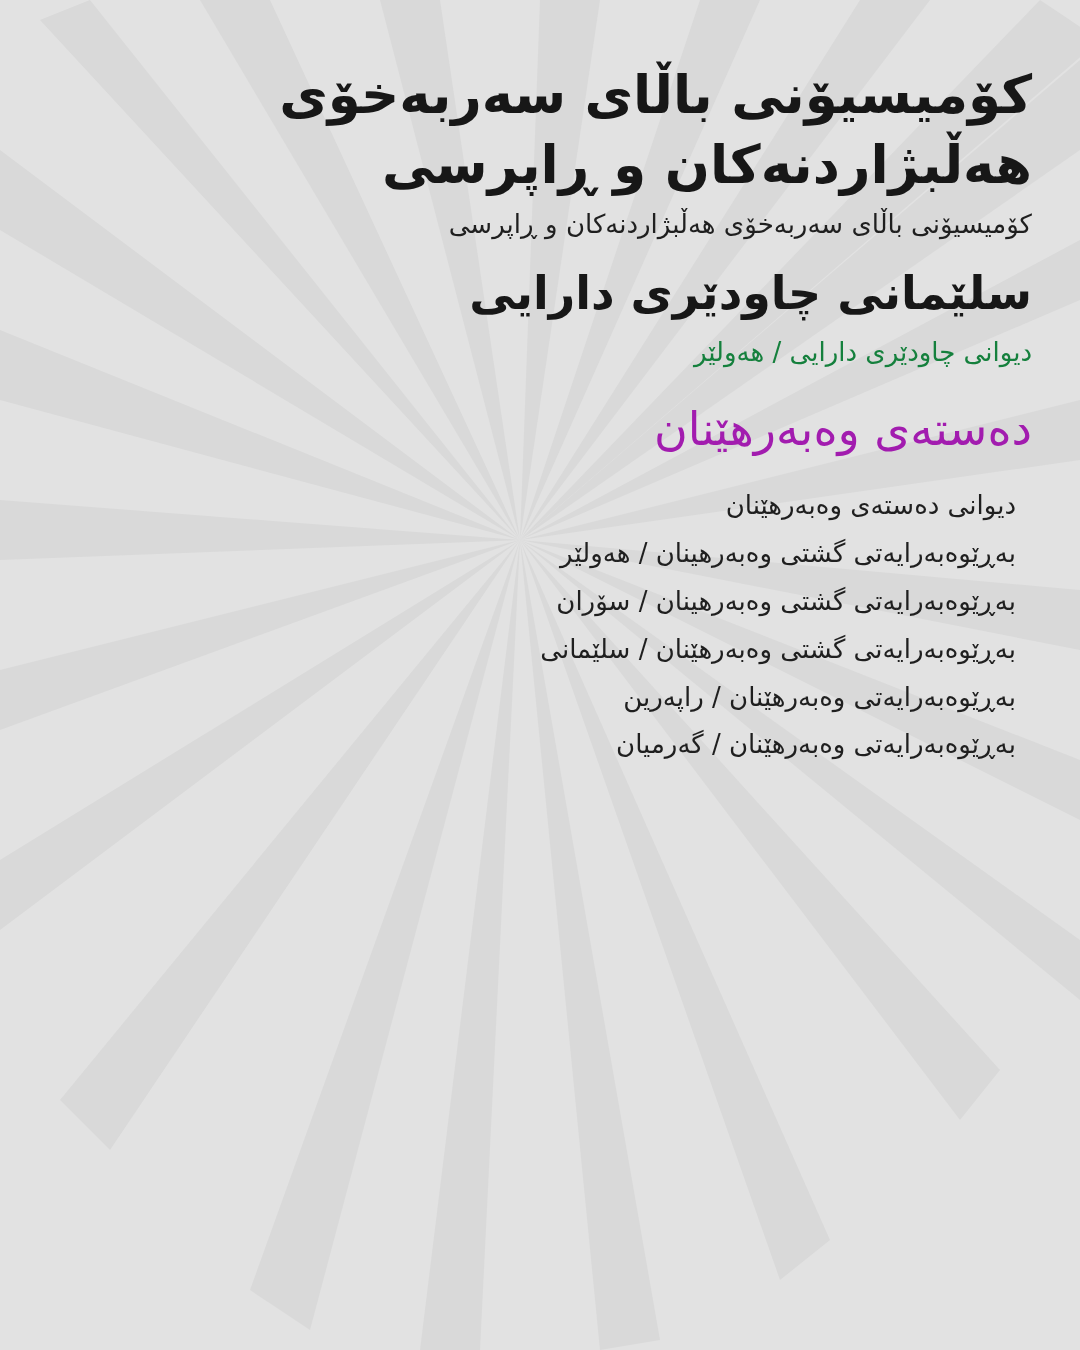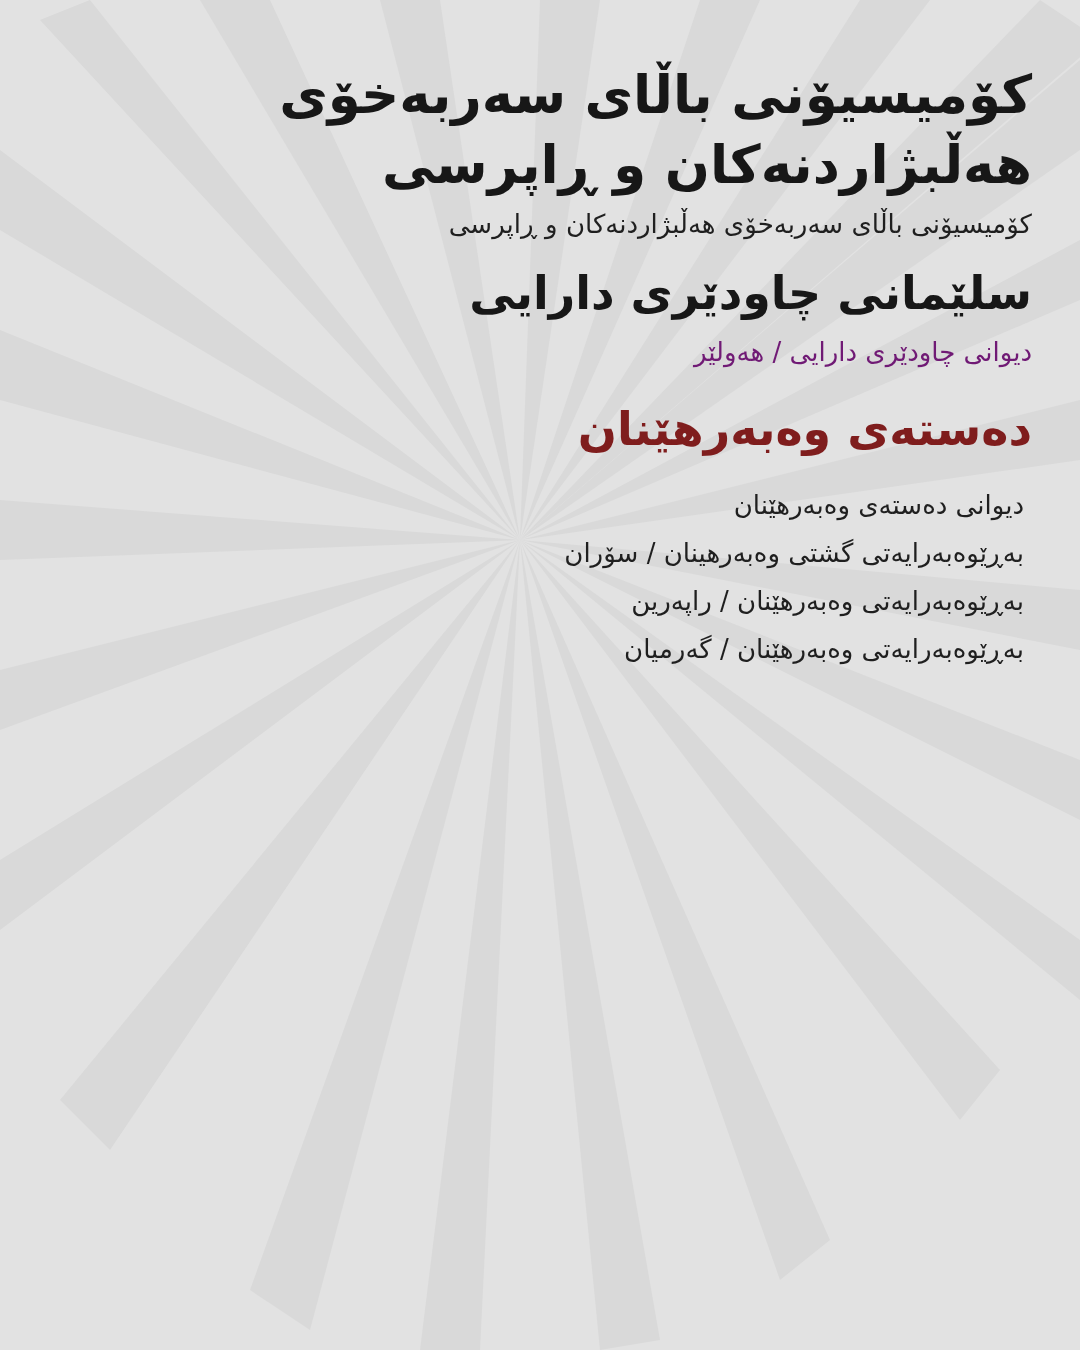--- a/index.html
+++ b/index.html
@@ -58,34 +58,34 @@
     line-height: 1.3;
     margin: 0 0 10px 0;
     color: #171717;
   }
 
   .dept-sub {
     font-size: 26px;
     font-weight: normal;
     line-height: 1.4;
     margin: 0 0 30px 0;
-    color: #701a75;
+    color: #15803d;
   }
 
   .unit-title {
     font-size: 46px;
-    font-weight: bold;
+    font-weight: normal;
     line-height: 1.3;
     margin: 0 0 22px 0;
-    color: #7f1d1d;
+    color: #a21caf;
   }
 
   .unit-list {
     list-style: none;
-    margin: 8px;
+    margin: 16px;
     padding: 0;
   }
 
   .unit-list li {
     font-size: 26px;
     line-height: 1.84;
     color: #1f1f1f;
   }
 </style>
 </head>
@@ -127,18 +127,20 @@
   <p class="org-sub">کۆمیسیۆنی باڵای سەربەخۆی هەڵبژاردنەکان و ڕاپرسی</p>
 
   <h2 class="dept-title">سلێمانی چاودێری دارایی</h2>
 
   <p class="dept-sub">دیوانی چاودێری دارایی / هەولێر</p>
 
   <h2 class="unit-title">دەستەی وەبەرهێنان</h2>
 
   <ul class="unit-list">
     <li>دیوانی دەستەی وەبەرهێنان</li>
+    <li>بەڕێوەبەرایەتی گشتی وەبەرهینان / هەولێر</li>
     <li>بەڕێوەبەرایەتی گشتی وەبەرهینان / سۆران</li>
+    <li>بەڕێوەبەرایەتی گشتی وەبەرهێنان / سلێمانی</li>
     <li>بەڕێوەبەرایەتی وەبەرهێنان / راپەرین</li>
     <li>بەڕێوەبەرایەتی وەبەرهێنان / گەرمیان</li>
   </ul>
 
 </div>
 
 </body></html>

